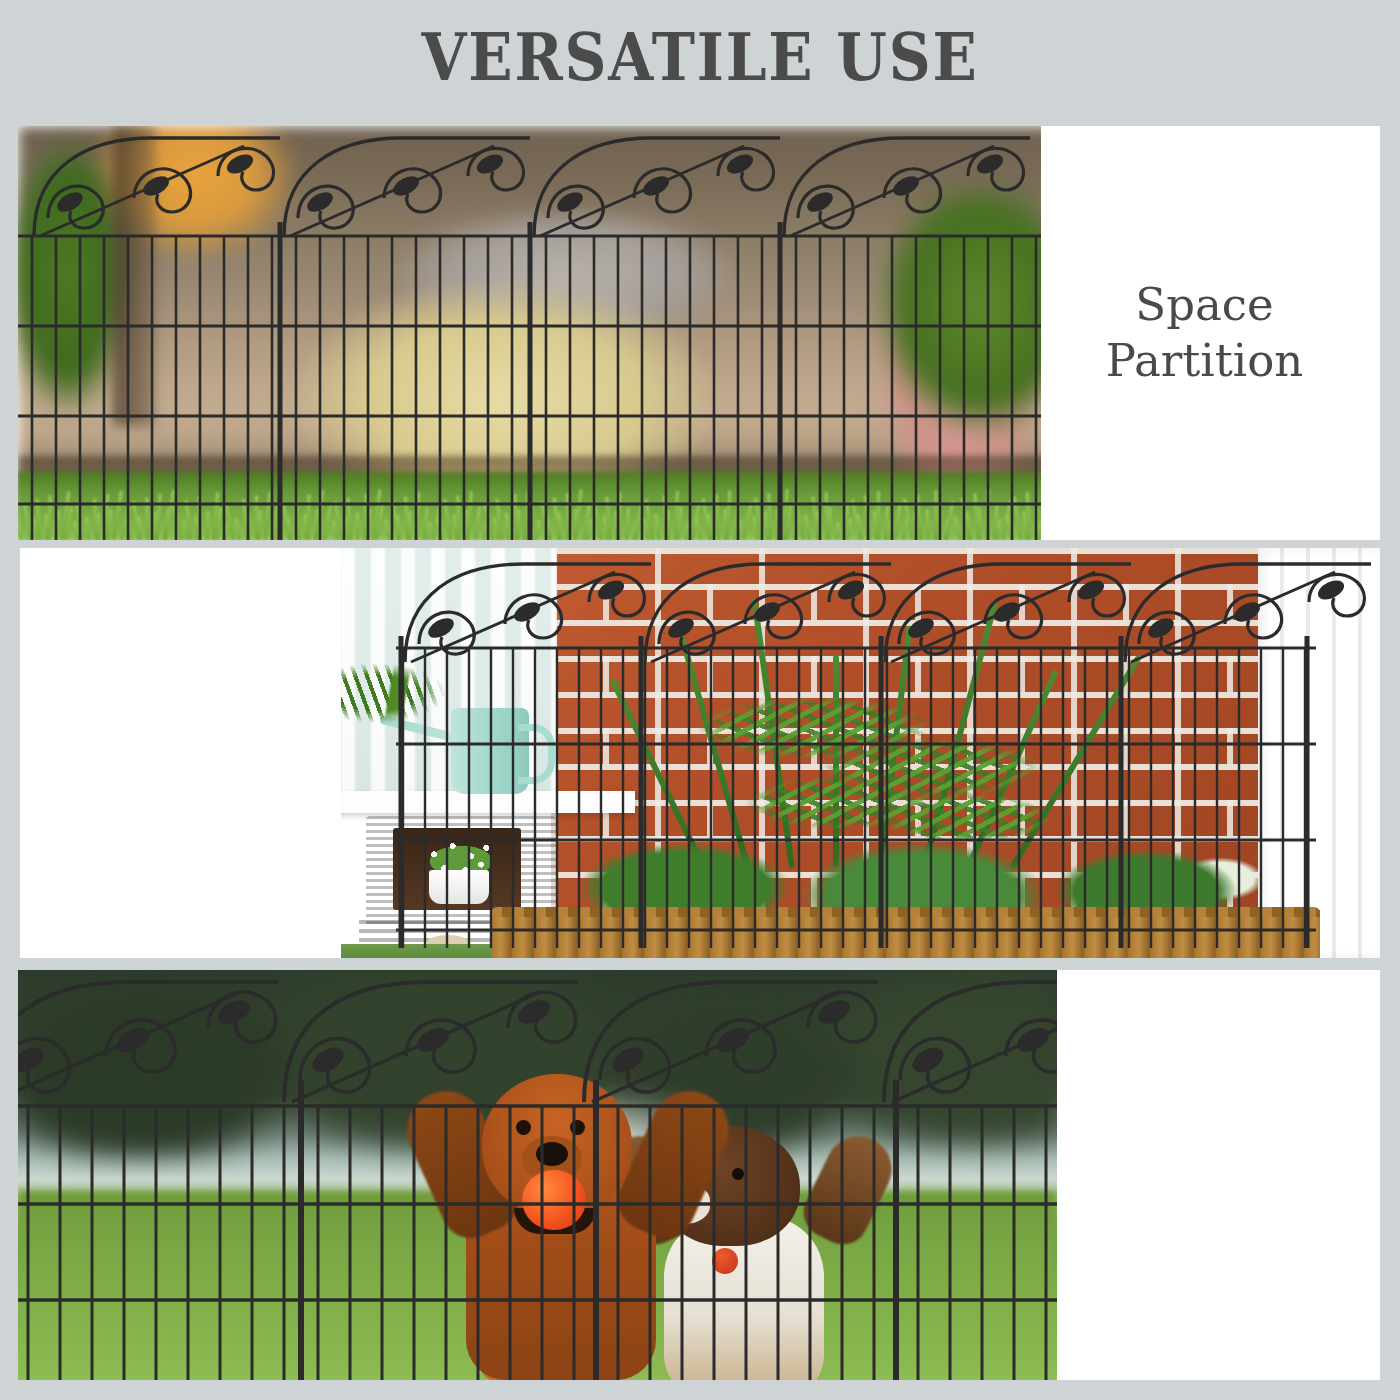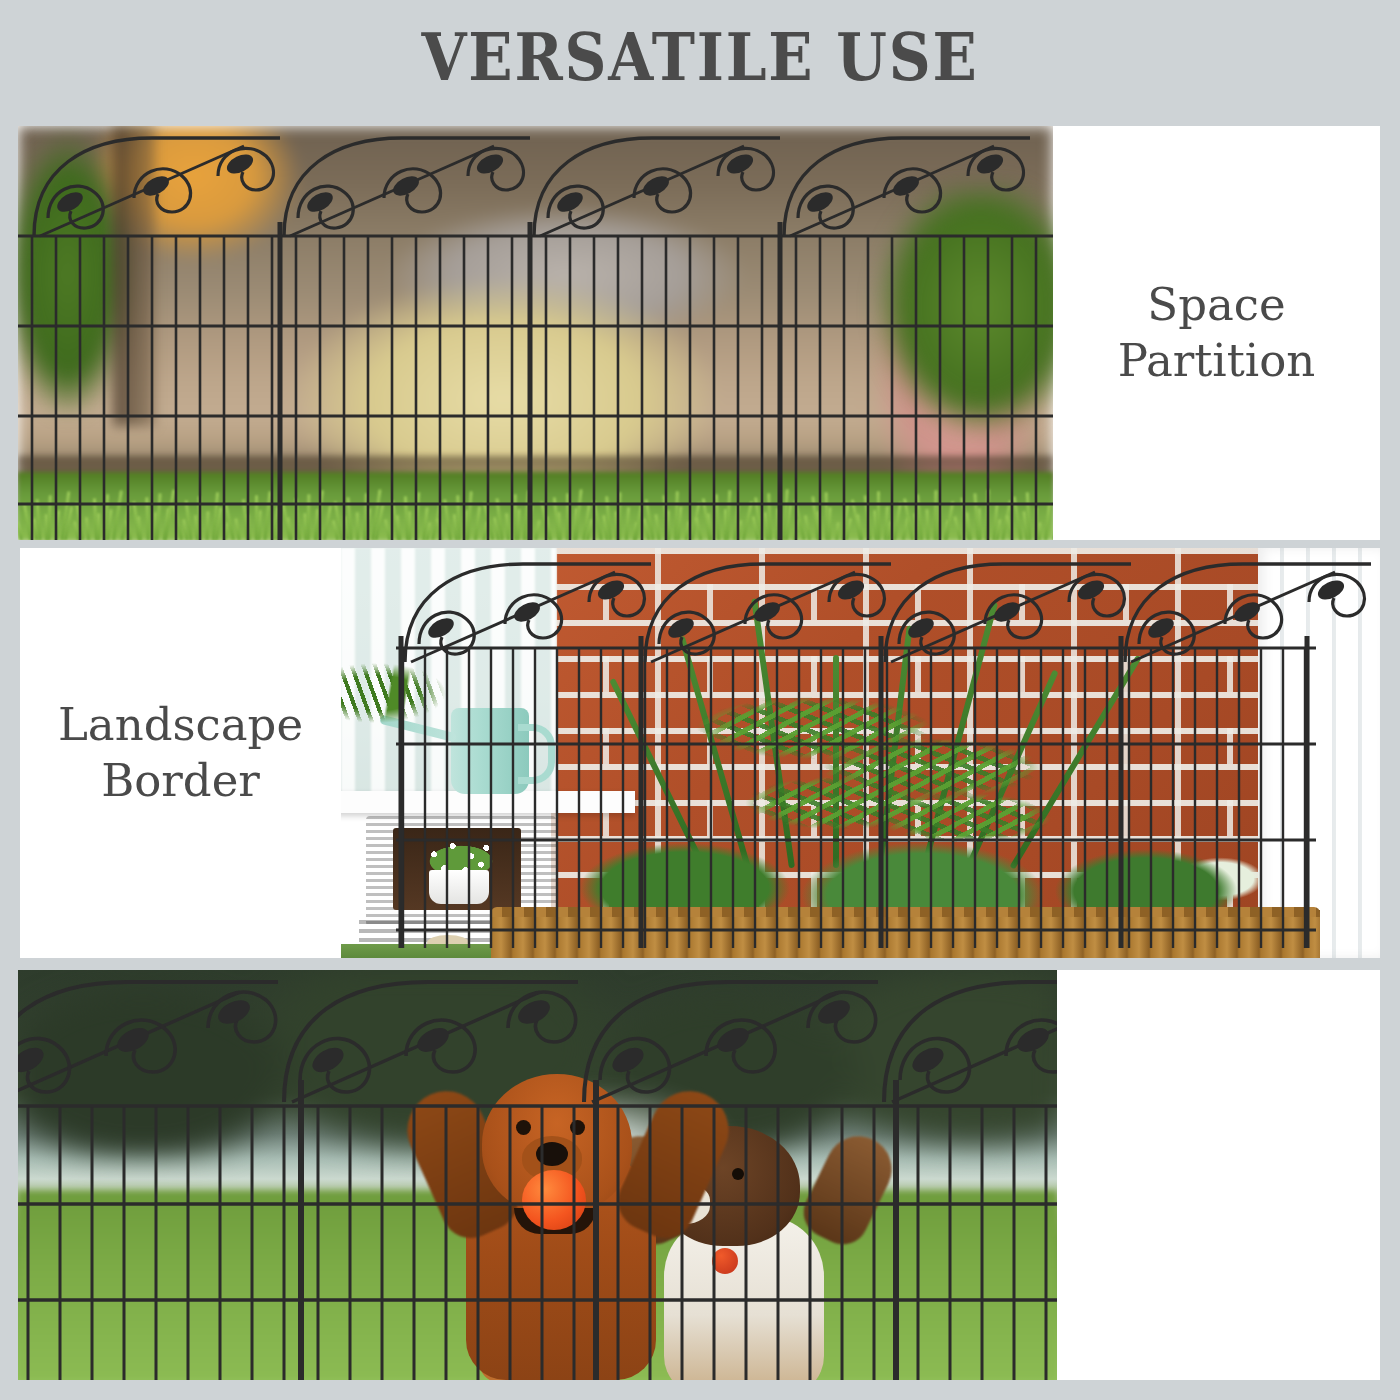--- a/index.html
+++ b/index.html
@@ -41,21 +41,21 @@
     font-family:"DejaVu Serif", serif;
     font-size:45px;
     line-height:1.25;
     text-align:center;
     white-space:pre-line;
   }
   .label-text.left{ text-align:left; }
 
   
   #row1 .photo{ left:0; width:1035px; }
-  #row1 .label-pane{ right:0; width:327px; }
+  #row1 .label-pane{ right:12px; width:327px; }
   
   #row2 .label-pane{ left:0; width:321px; }
   #row2 .photo{ right:0; width:1039px; }
   
   #row3 .photo{ left:0; width:1039px; }
   #row3 .label-pane{ right:0; width:323px; }
 
   
   .scene{ position:absolute; inset:0; }
   .p1-bg{
@@ -704,24 +704,20 @@
     </div>
 
     <div class="label-pane">
       <div class="label-text">Space
 Partition</div>
     </div>
   </div>
 
   <div class="row" id="row2">
 
-    <div class="label-pane">
-      <div class="label-text">Landscape
-Border</div>
-    </div>
 
     <div class="photo">
       <div class="scene">
         <div class="p2-brick">
           <div class="p2-brick-offset"></div>
         </div>
         <div class="p2-siding"></div>
         <div class="p2-window"></div>
         <div class="p2-curtain"></div>
         <div class="p2-sill"></div>

